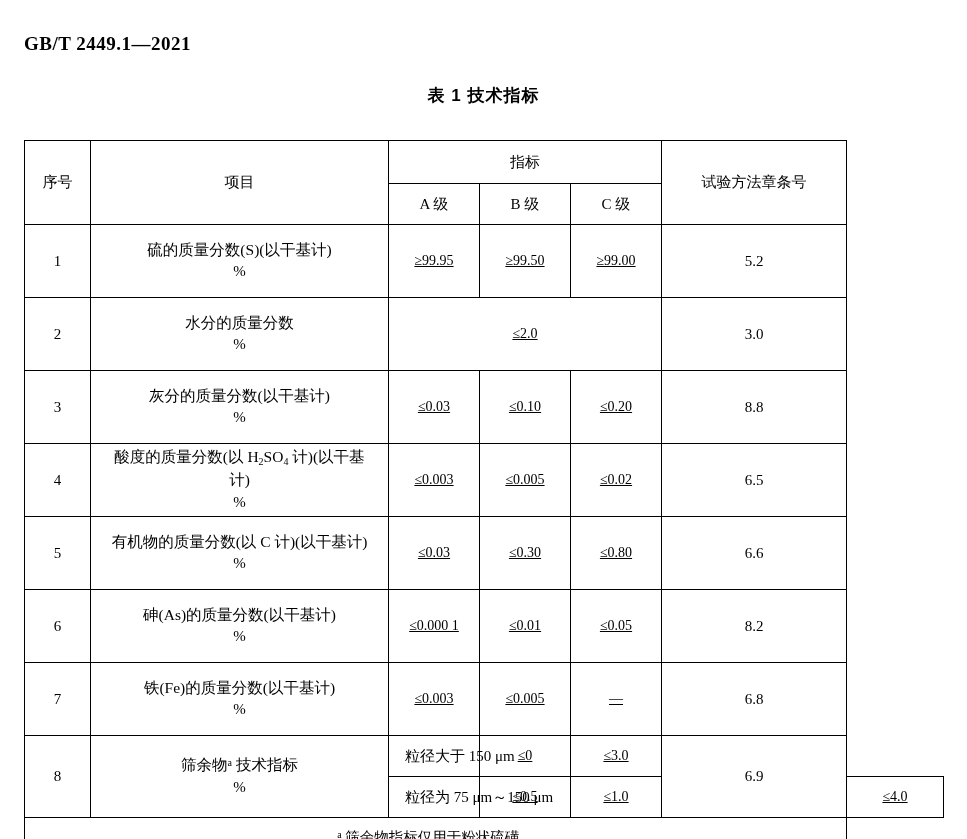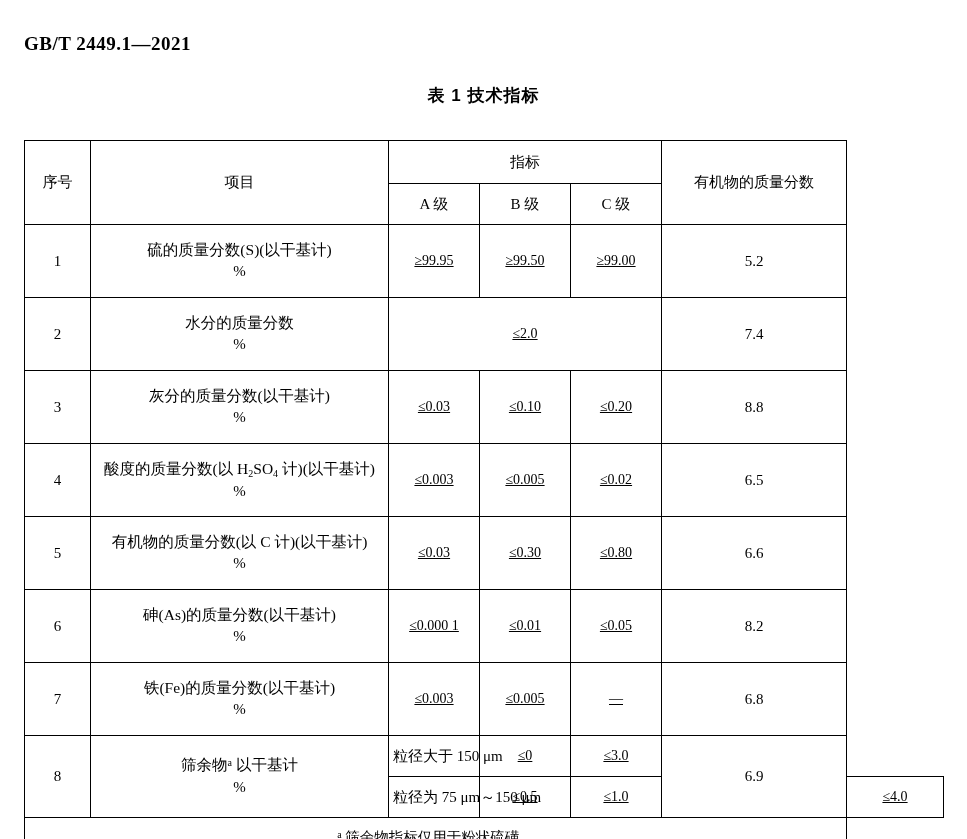--- a/index.html
+++ b/index.html
@@ -52,21 +52,21 @@
     border-collapse: collapse;
     width: 920px;
     table-layout: fixed;
     font-size: 15px;
   }
   table.spec td, table.spec th {
     border: 1px solid #000;
     text-align: center;
     vertical-align: middle;
     font-weight: normal;
-    padding: 2px 4px;
+    padding: 2px 16px;
   }
   table.spec .outer-top td,
   table.spec .outer-top th {
     border-top: 1.6px solid #000;
   }
   .col-no { width: 66px; }
   .col-item { width: 298px; }
   .col-a { width: 91px; }
   .col-b { width: 91px; }
   .col-c { width: 91px; }
@@ -132,21 +132,21 @@
         <col class="col-a">
         <col class="col-b">
         <col class="col-c">
         <col class="col-method">
       </colgroup>
       <tbody>
         <tr class="hrow1 outer-top">
           <td rowspan="2">序号</td>
           <td rowspan="2">项目</td>
           <td colspan="3">指标</td>
-          <td rowspan="2">有机物的质量分数</td>
+          <td rowspan="2">试验方法章条号</td>
         </tr>
         <tr class="hrow2">
           <td>A 级</td>
           <td>B 级</td>
           <td>C 级</td>
         </tr>
 
         <tr class="datarow">
           <td>1</td>
           <td>
@@ -159,21 +159,21 @@
           <td>5.2</td>
         </tr>
 
         <tr class="datarow">
           <td>2</td>
           <td>
             <span class="item-text">水分的质量分数</span>
             <span class="pct">%</span>
           </td>
           <td class="val" colspan="3">≤2.0</td>
-          <td>7.4</td>
+          <td>3.0</td>
         </tr>
 
         <tr class="datarow">
           <td>3</td>
           <td>
             <span class="item-text">灰分的质量分数(以干基计)</span>
             <span class="pct">%</span>
           </td>
           <td class="val">≤0.03</td>
           <td class="val">≤0.10</td>
@@ -225,21 +225,21 @@
           </td>
           <td class="val">≤0.003</td>
           <td class="val">≤0.005</td>
           <td class="val">—</td>
           <td>6.8</td>
         </tr>
 
         <tr class="shortrow">
           <td rowspan="2">8</td>
           <td rowspan="2" style="width:160px">
-            <span class="item-text"><span>筛余物</span><sup class="footnote-mark">a</sup><span> 以干基计</span></span>
+            <span class="item-text"><span>筛余物</span><sup class="footnote-mark">a</sup><span> 技术指标</span></span>
             <span class="pct">%</span>
           </td>
 
           <td class="sub-item nowrap">粒径大于 150 μm</td>
           <td class="val">≤0</td>
           <td class="val">≤3.0</td>
           <td rowspan="2">6.9</td>
         </tr>
 
         <tr class="shortrow">

